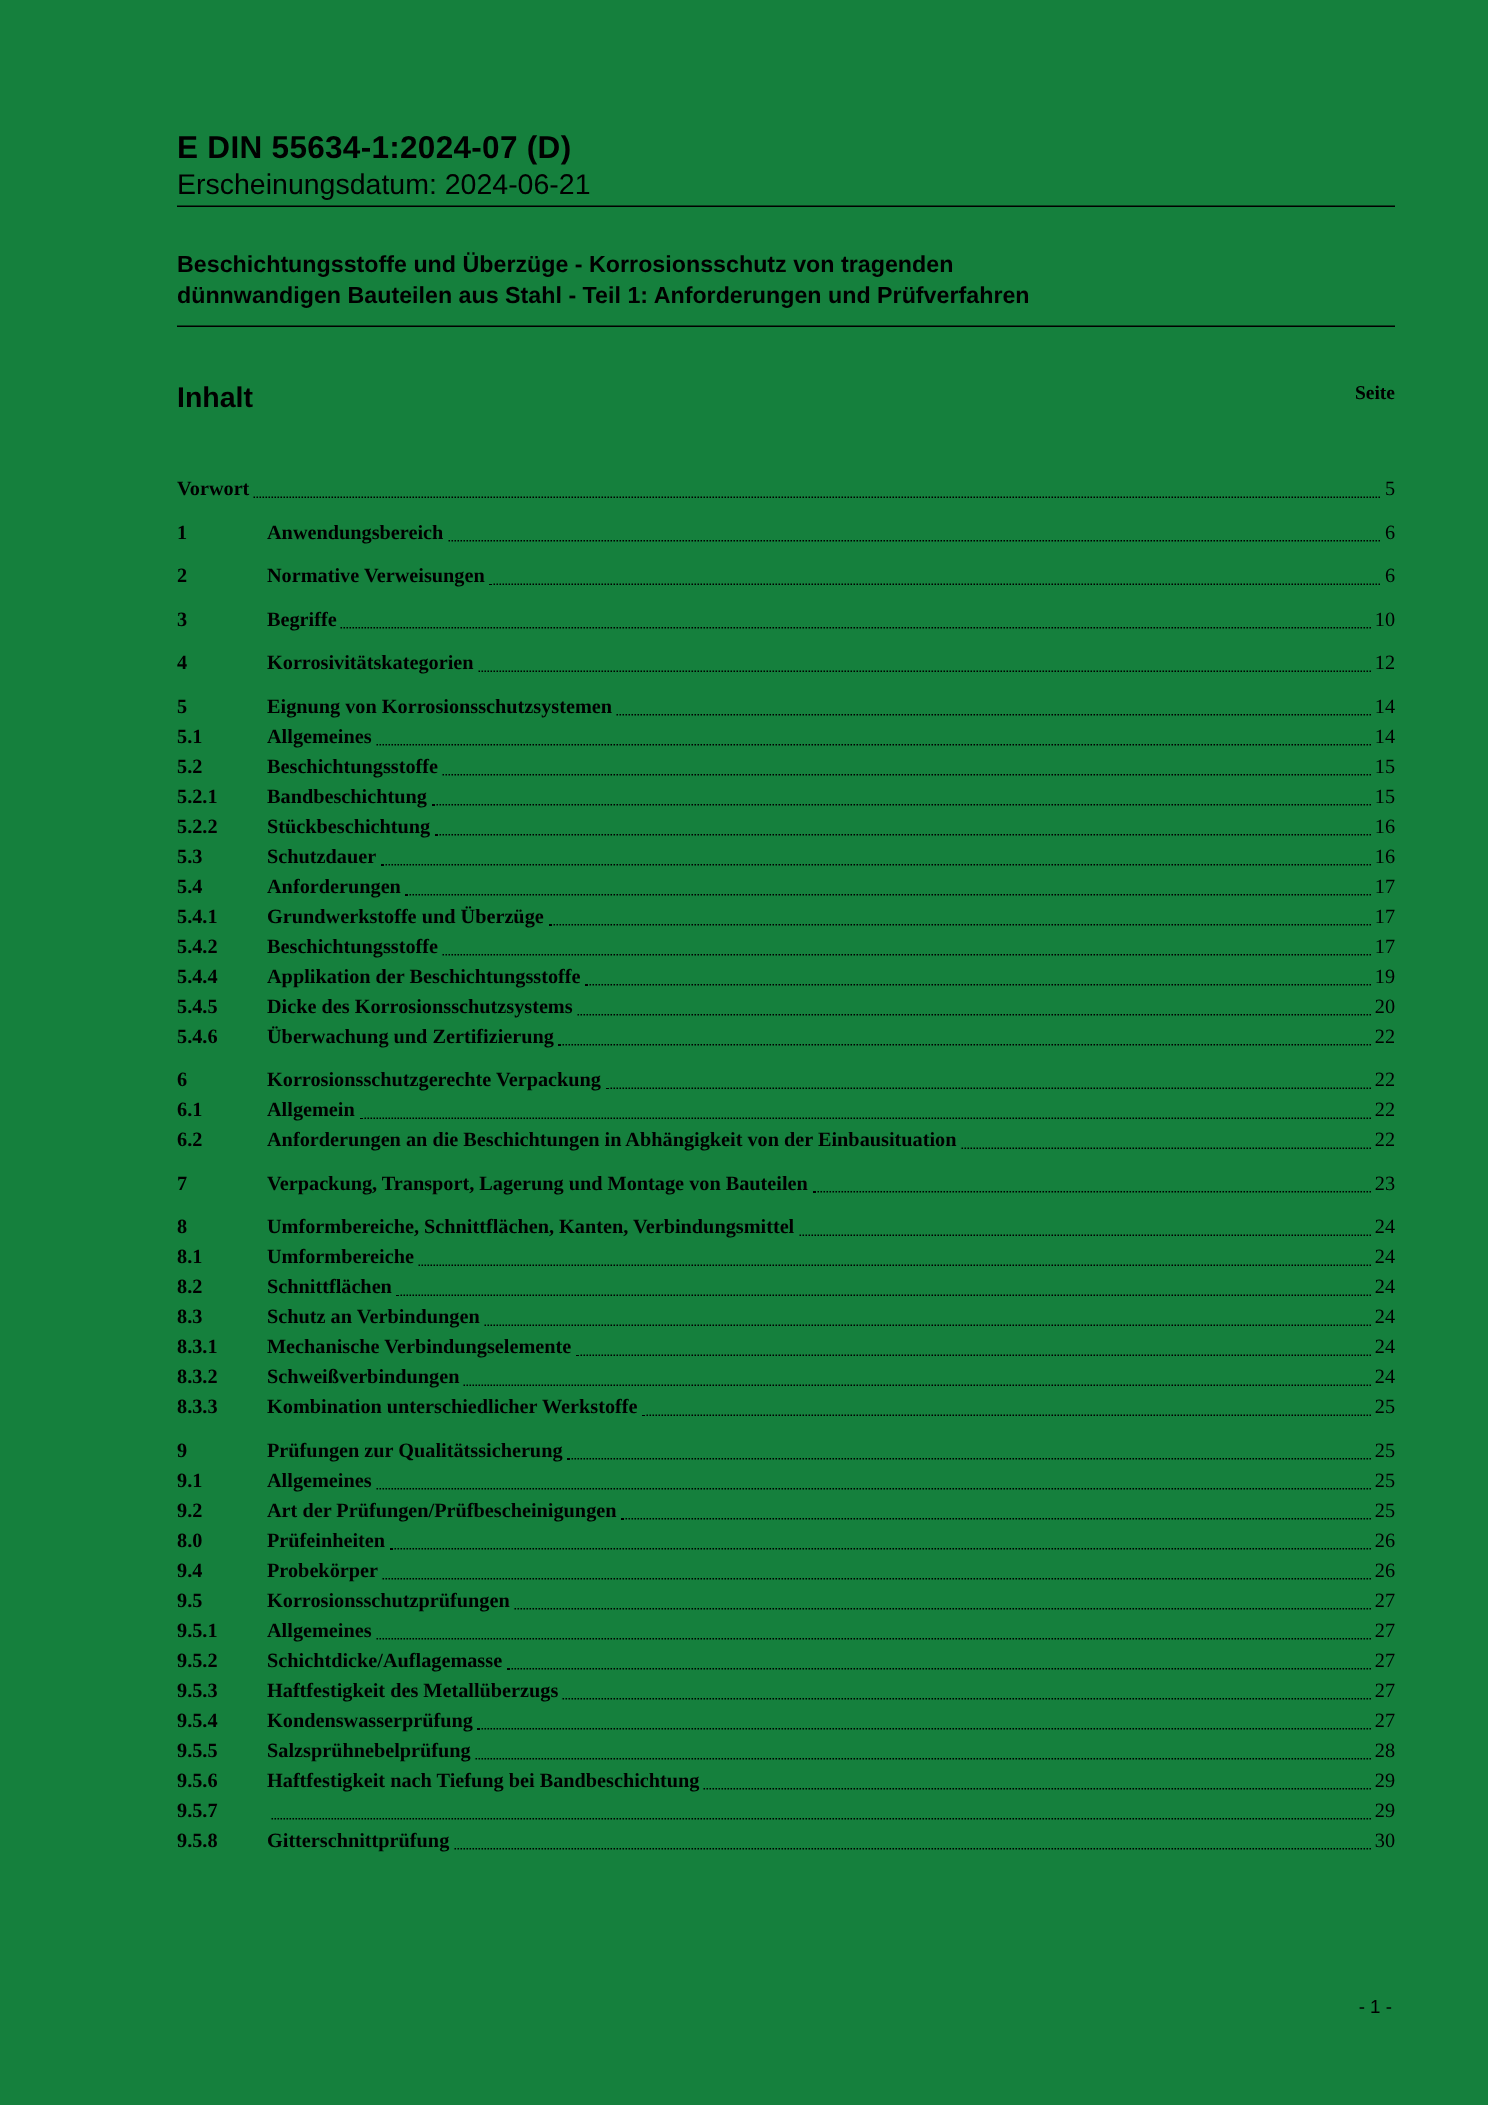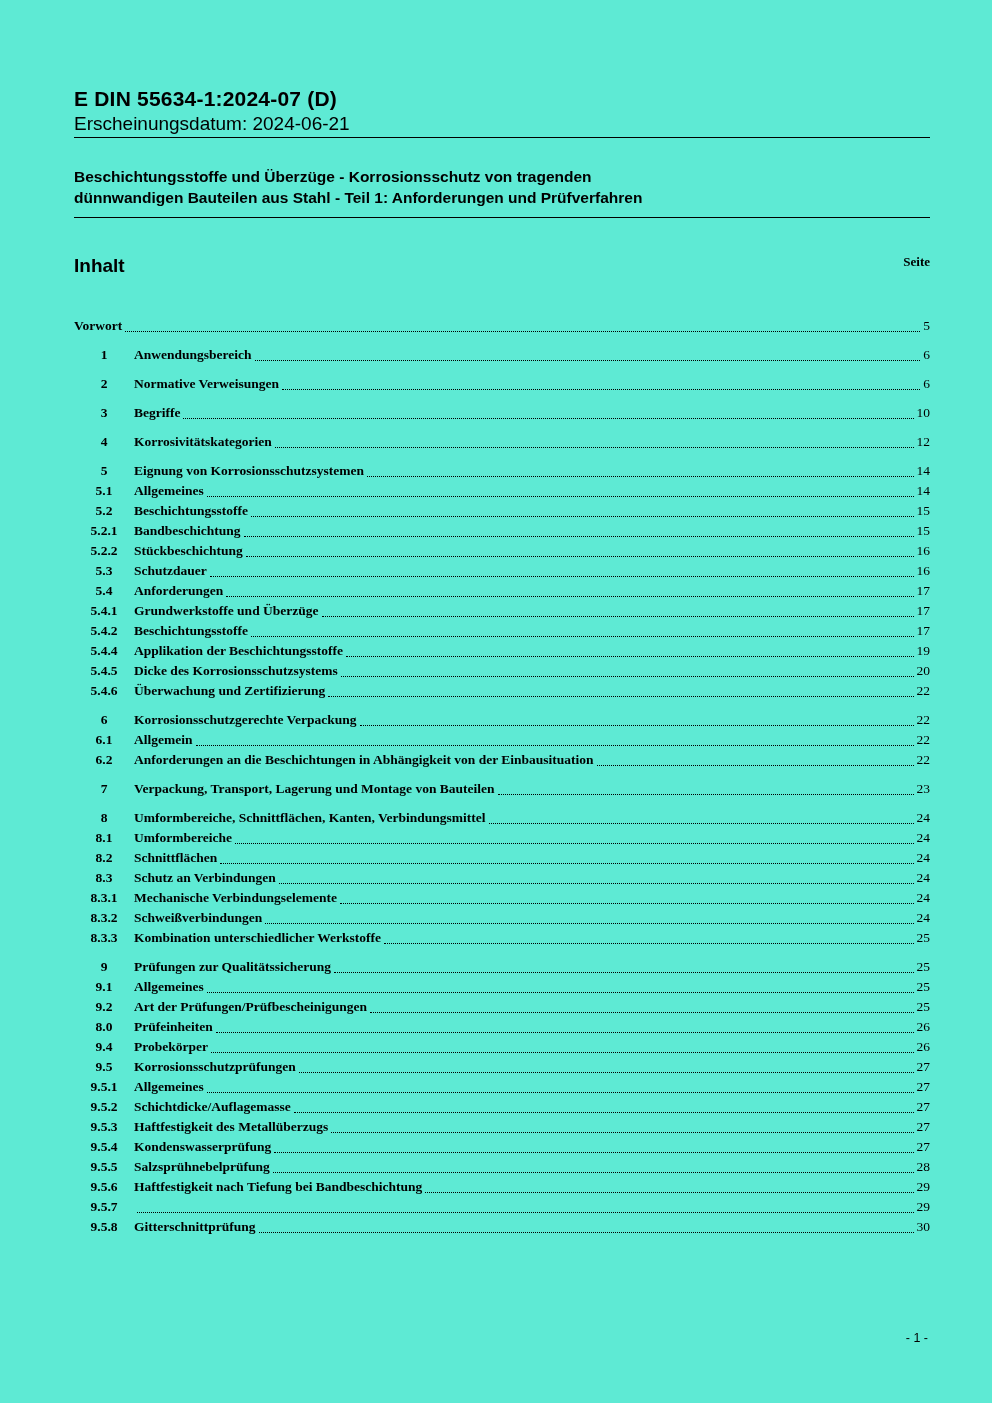--- a/index.html
+++ b/index.html
@@ -6,22 +6,22 @@
   html, body { background: #ffffff; }
   body {
     width: 992px;
     font-family: "Liberation Sans", sans-serif;
     color: #000;
   }
   .page {
     position: relative;
     width: 992px;
     height: 1403px;
-    background: #5eead4;
-    padding: 86px 62px 0 74px;
+    background: #15803d;
+    padding: 86px 62px 0 118px;
     overflow: hidden;
   }
   
   .doc-code {
     font-size: 21px;
     font-weight: bold;
     line-height: 26px;
     letter-spacing: 0.2px;
   }
   .release-date {
@@ -56,21 +56,20 @@
   .toc-page-label {
     font-size: 13px;
     font-weight: bold;
     font-family: "Liberation Serif", serif;
   }
   
   .toc-list {
     margin-top: 38px;
     font-family: "Liberation Serif", serif;
     font-size: 13.5px;
-    text-align: center;
   }
   .toc-row {
     display: flex;
     align-items: flex-end;
     line-height: 20px;
     min-height: 20px;
   }
   .toc-row.group-start { margin-top: 9px; }
   .toc-list .toc-row:first-child { margin-top: 0; }
   .toc-num {

